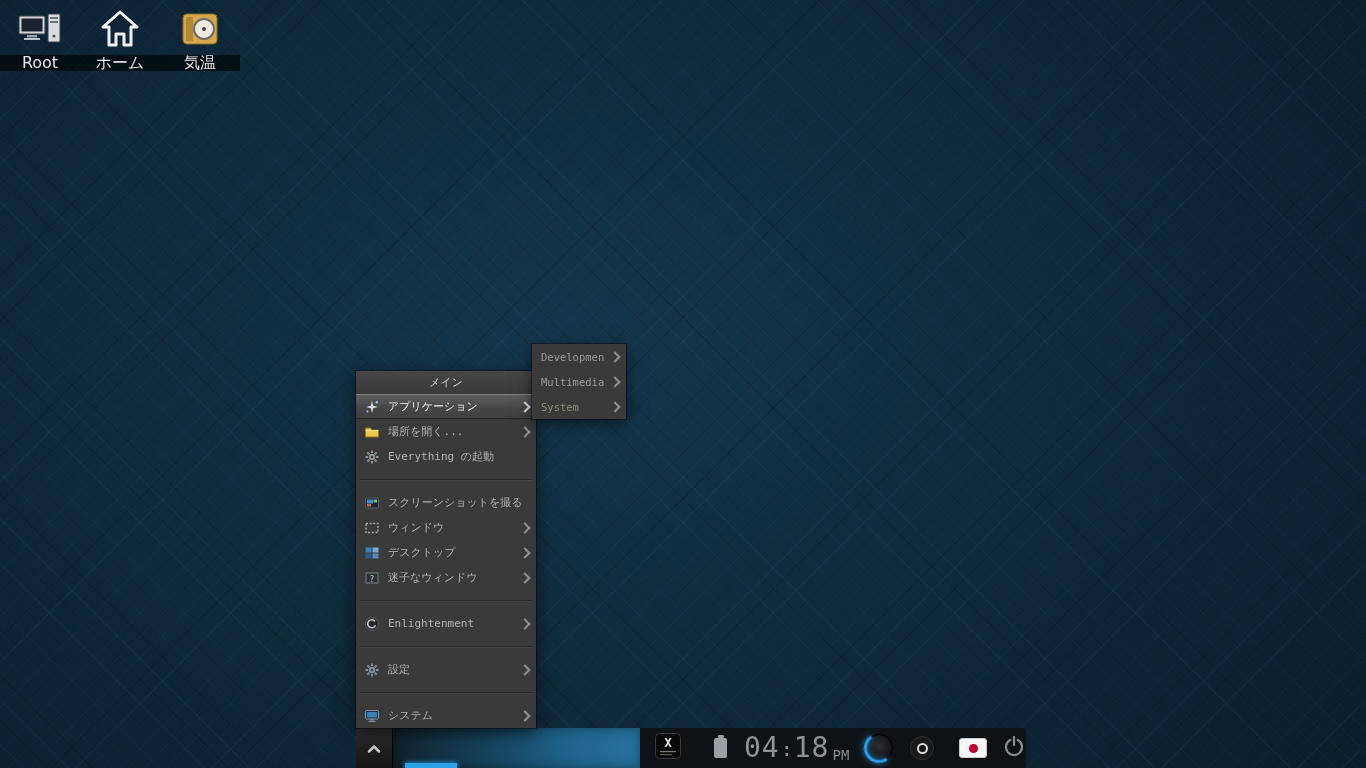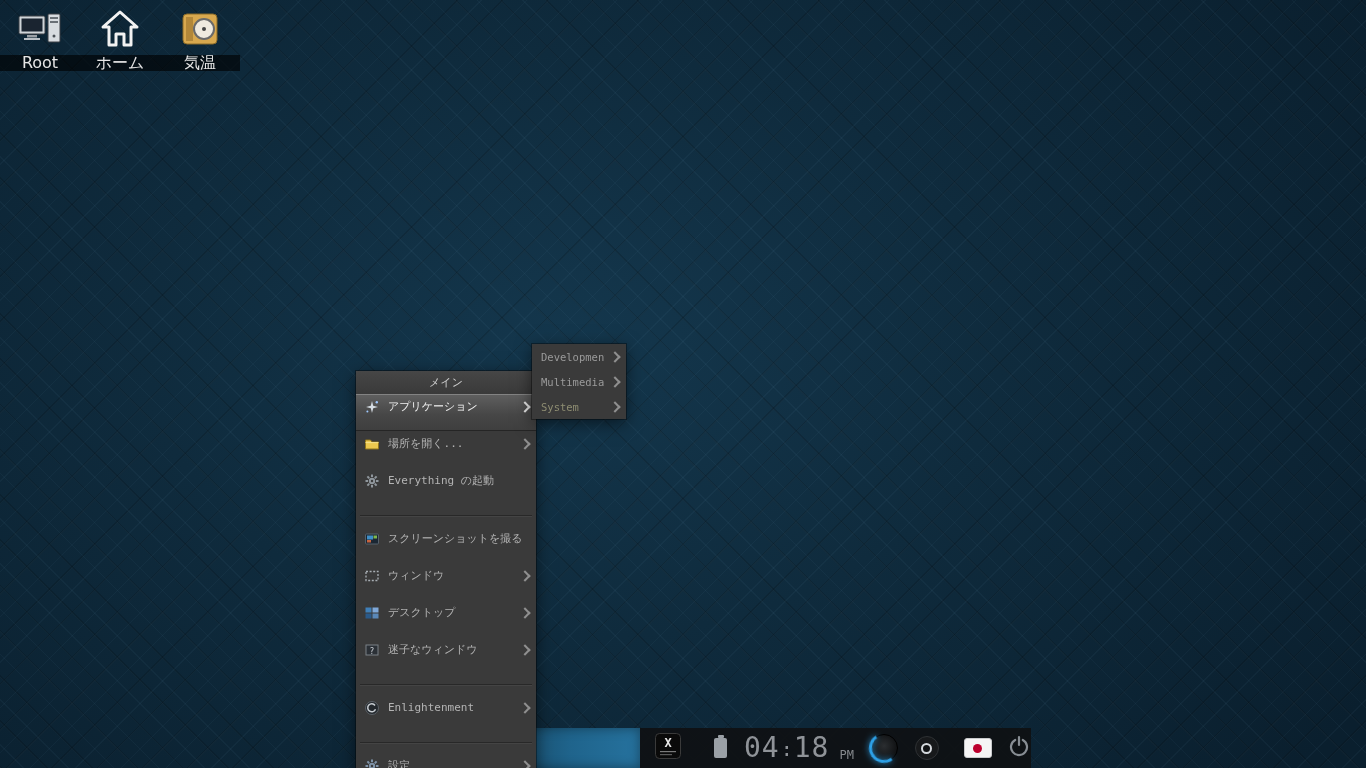--- a/index.html
+++ b/index.html
@@ -32,21 +32,21 @@
   
   .menu{
     position:absolute;background:#3a3a3a;
     box-shadow:0 4px 16px rgba(0,0,0,0.55), 0 0 0 1px rgba(0,0,0,0.35);
     font-size:11px;color:#b4b4b4;z-index:5;
   }
   .menu-title{
     height:23px;line-height:23px;text-align:center;color:#cfcfcf;
     background:linear-gradient(#464646,#3a3a3a);
   }
-  .menu-item{height:25px;display:flex;align-items:center;padding:0 7px 12px 8px;}
+  .menu-item{height:25px;display:flex;align-items:center;padding:0 7px 0 8px;}
   .menu-item .mi-icon{width:16px;height:16px;margin-right:8px;flex:none;display:flex;align-items:center;justify-content:center;}
   .menu-item .mi-label{flex:1;white-space:nowrap;overflow:hidden;}
   .chev{
     width:6px;height:6px;flex:none;
     border-top:2px solid #8f8f8f;border-right:2px solid #8f8f8f;
     transform:rotate(45deg);margin-left:6px;
   }
   .menu-item.selected{
     background:linear-gradient(#606060,#474747 55%,#3e3e3e);
     color:#f2f2f2;
@@ -84,21 +84,21 @@
     flex:1;display:flex;align-items:center;
     background:rgba(15,17,19,0.93);
   }
   .gadget{flex:none;display:flex;align-items:center;justify-content:center;cursor:pointer;}
   .g-xterm{margin-left:15px;}
   .battery{width:13px;height:20px;background:#9aa0a6;border-radius:2px;position:relative;margin-left:33px;}
   .battery::before{content:"";position:absolute;top:-3px;left:3.5px;width:6px;height:3px;background:#9aa0a6;border-radius:1px;}
   .g-clock{margin-left:17px;color:#8f9398;align-items:flex-end;}
   .g-clock .digits{font-size:28px;line-height:26px;letter-spacing:1px;font-family:"DejaVu Sans Mono",monospace;}
   .g-clock .colon{font-size:20px;line-height:24px;margin:0 1px;}
-  .g-clock .period{font-size:12px;line-height:12px;margin-left:10px;color:#85898d;}
+  .g-clock .period{font-size:14px;line-height:12px;margin-left:3px;color:#85898d;}
   .knob{
     width:26px;height:26px;border-radius:50%;margin-left:16px;position:relative;
     background:radial-gradient(circle at 50% 42%, #2b2e31 0%, #141618 55%, #060708 100%);
     border:1px solid #000;
   }
   .knob.glow::after{
     content:"";position:absolute;inset:-2px;border-radius:50%;
     border:3px solid transparent;
     border-left-color:var(--accent,#2da1e8);border-bottom-color:var(--accent,#2da1e8);
     transform:rotate(10deg);

